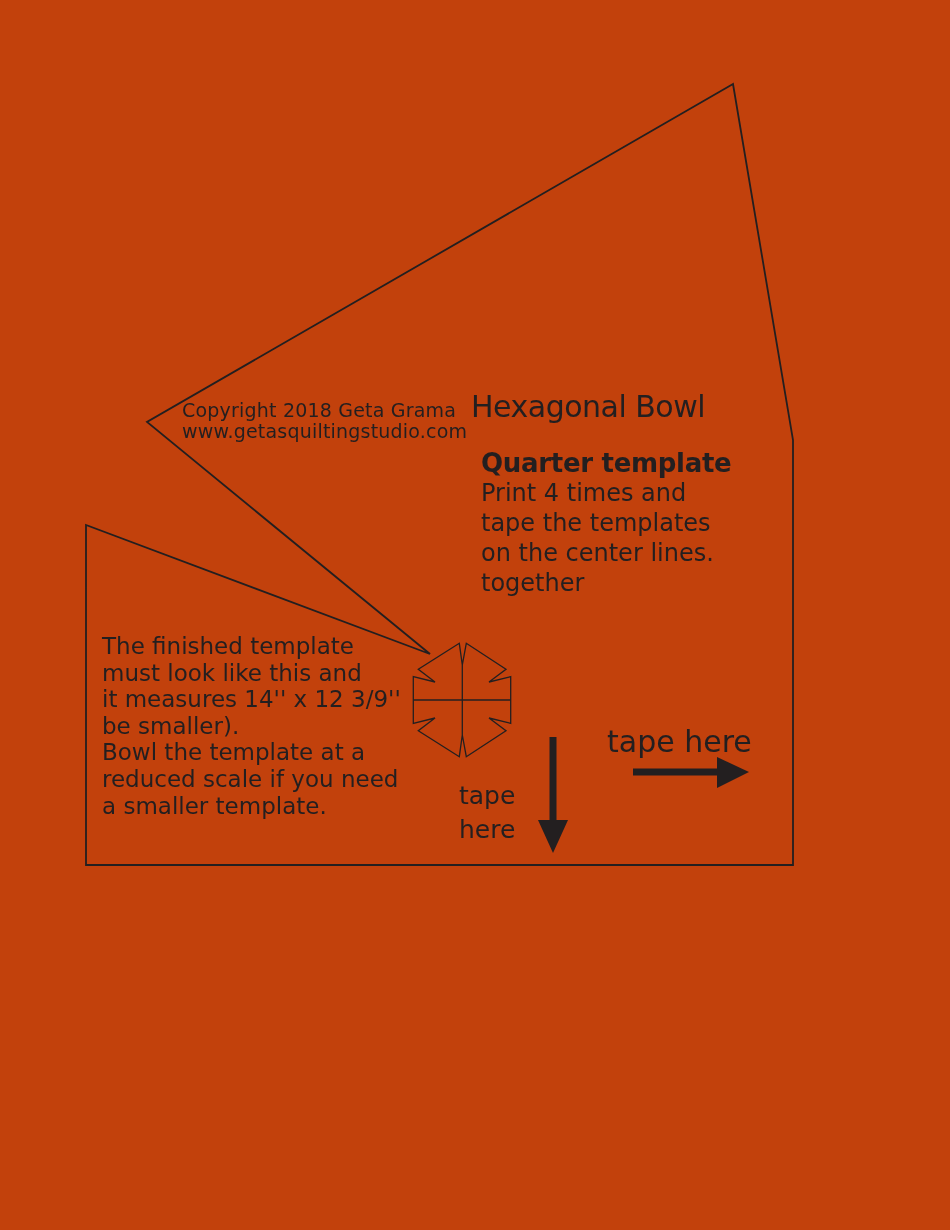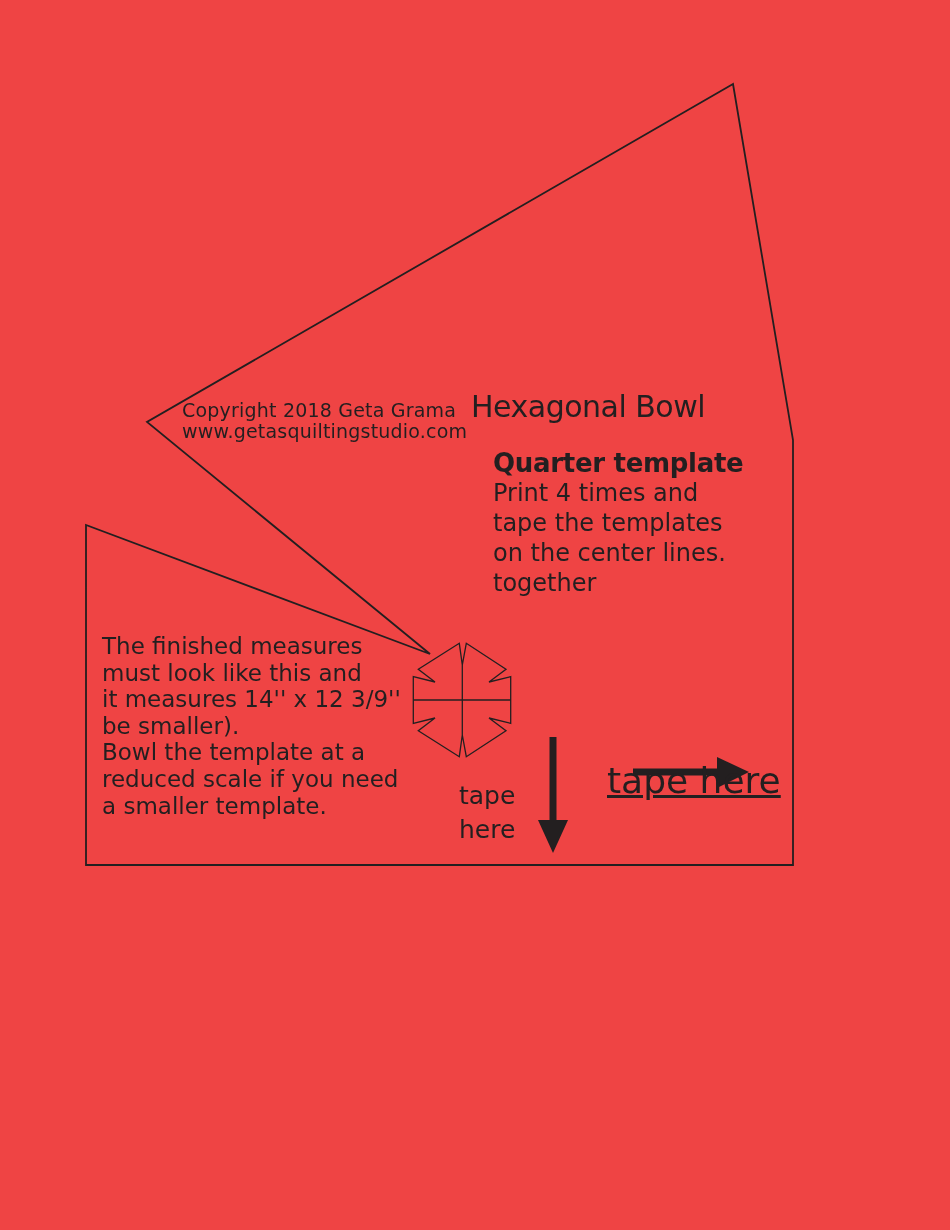--- a/index.html
+++ b/index.html
@@ -1,62 +1,61 @@
 <!DOCTYPE html>
 <html><head>
 <meta charset="utf-8">
 <style>
   html, body { margin: 0; padding: 0; background: #ffffff; }
   .page {
     position: relative;
     width: 950px;
     height: 1230px;
-    background: #ef4444;
+    background: #c2410c;
     color: #231f20;
     font-family: "DejaVu Sans", "Liberation Sans", sans-serif;
     overflow: hidden;
   }
   .abs { position: absolute; }
   svg.linework { position: absolute; left: 0; top: 0; width: 950px; height: 1230px; }
 
   .copyright {
     left: 182px; top: 400px;
     font-size: 19px; line-height: 21px;
     letter-spacing: 0.2px;
   }
   .title {
     left: 471px; top: 389px;
     font-size: 30px; font-weight: normal;
     letter-spacing: -0.5px;
     white-space: nowrap;
   }
   .instructions {
-    left: 493px; top: 448px;
+    left: 481px; top: 448px;
     font-size: 24px; line-height: 30px;
     white-space: nowrap;
   }
   .instructions .heading {
     font-size: 26px; font-weight: bold;
     letter-spacing: -0.3px;
   }
   .note {
     left: 102px; top: 633px;
     font-size: 23px; line-height: 26.6px;
     white-space: nowrap;
   }
   .tape-bottom {
     left: 459px; top: 779px;
     font-size: 25px; line-height: 34px;
     white-space: nowrap;
   }
   .tape-right {
-    left: 607px; top: 760px;
-    font-size: 36px;
+    left: 607px; top: 724px;
+    font-size: 30px;
     white-space: nowrap;
-    text-decoration: underline;
   }
 </style>
 </head>
 <body>
 
 <div class="page">
 
   <svg class="linework" viewBox="0 0 950 1230" aria-hidden="true">
 
     <path d="M 733 84 L 147 422 L 430 654 L 86 525 L 86 865 L 793 865 L 793 440 Z" fill="none" stroke="#231f20" stroke-width="1.8" stroke-linejoin="miter"></path>
@@ -92,21 +91,21 @@
 
   <div class="abs instructions">
     <div class="heading">Quarter template</div>
     <div>Print 4 times and</div>
     <div>tape the templates</div>
     <div>on the center lines.</div>
     <div>together</div>
   </div>
 
   <div class="abs note">
-    <div>The finished measures</div>
+    <div>The finished template</div>
     <div>must look like this and</div>
     <div>it measures 14'' x 12 3/9''</div>
     <div>be smaller).</div>
     <div>Bowl the template at a</div>
     <div>reduced scale if you need</div>
     <div>a smaller template.</div>
   </div>
 
   <div class="abs tape-bottom">
     <div>tape</div>

